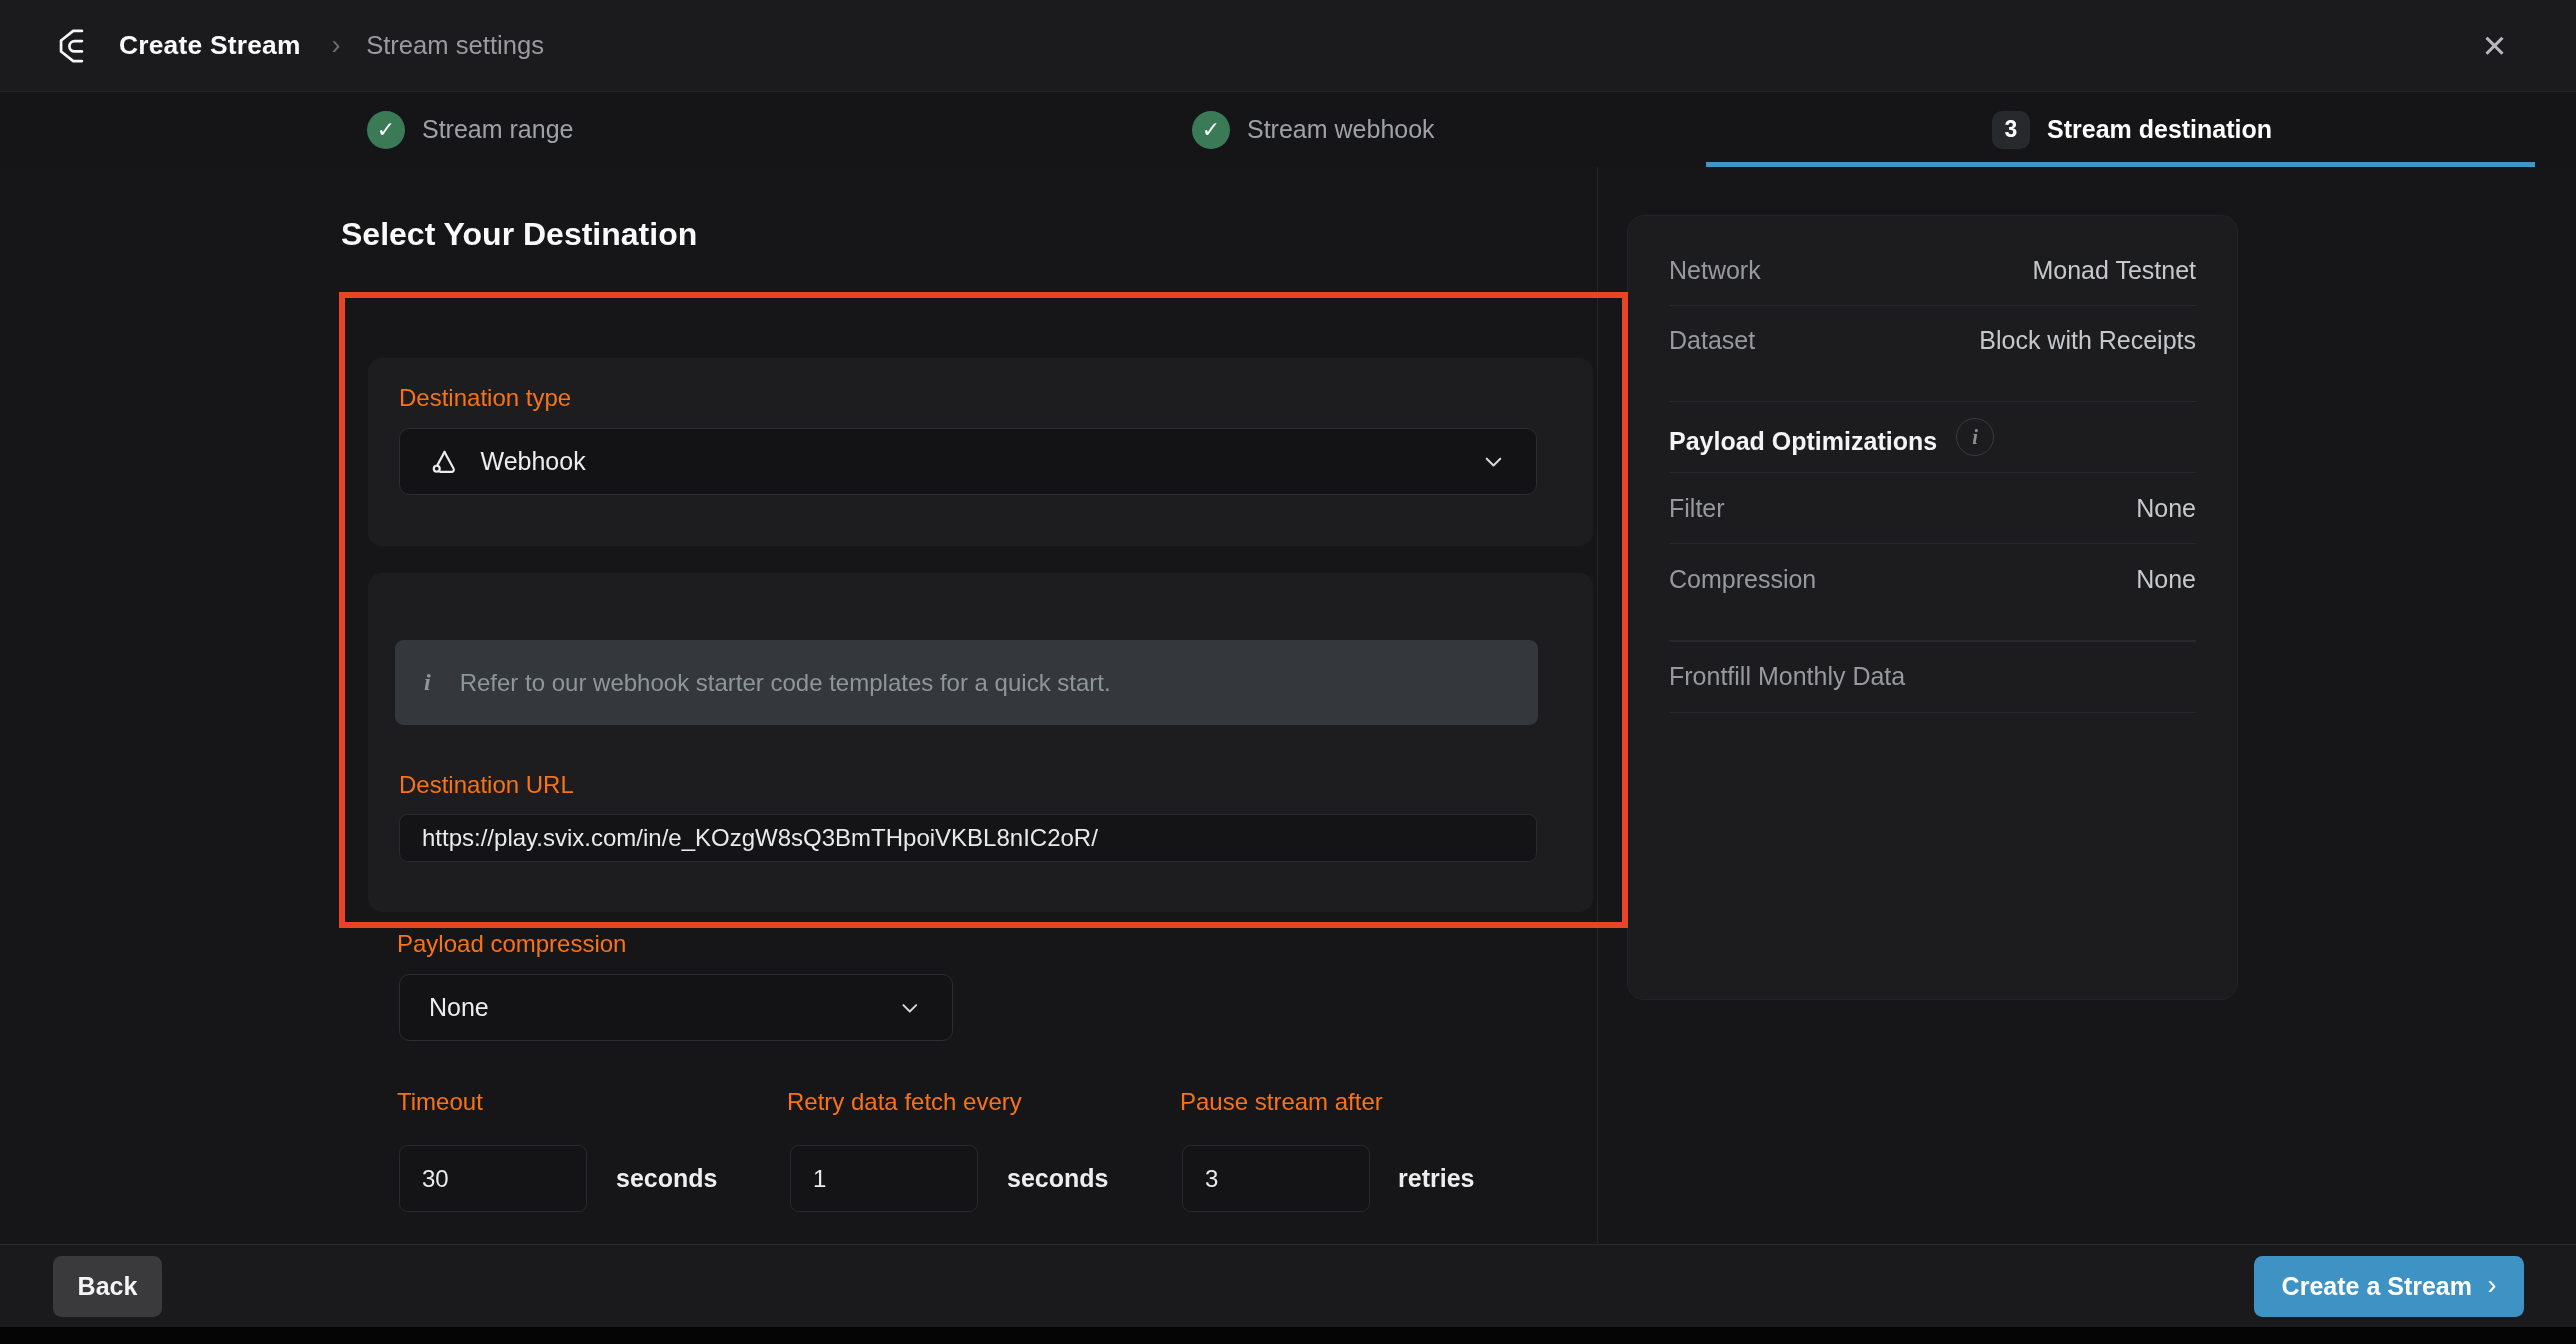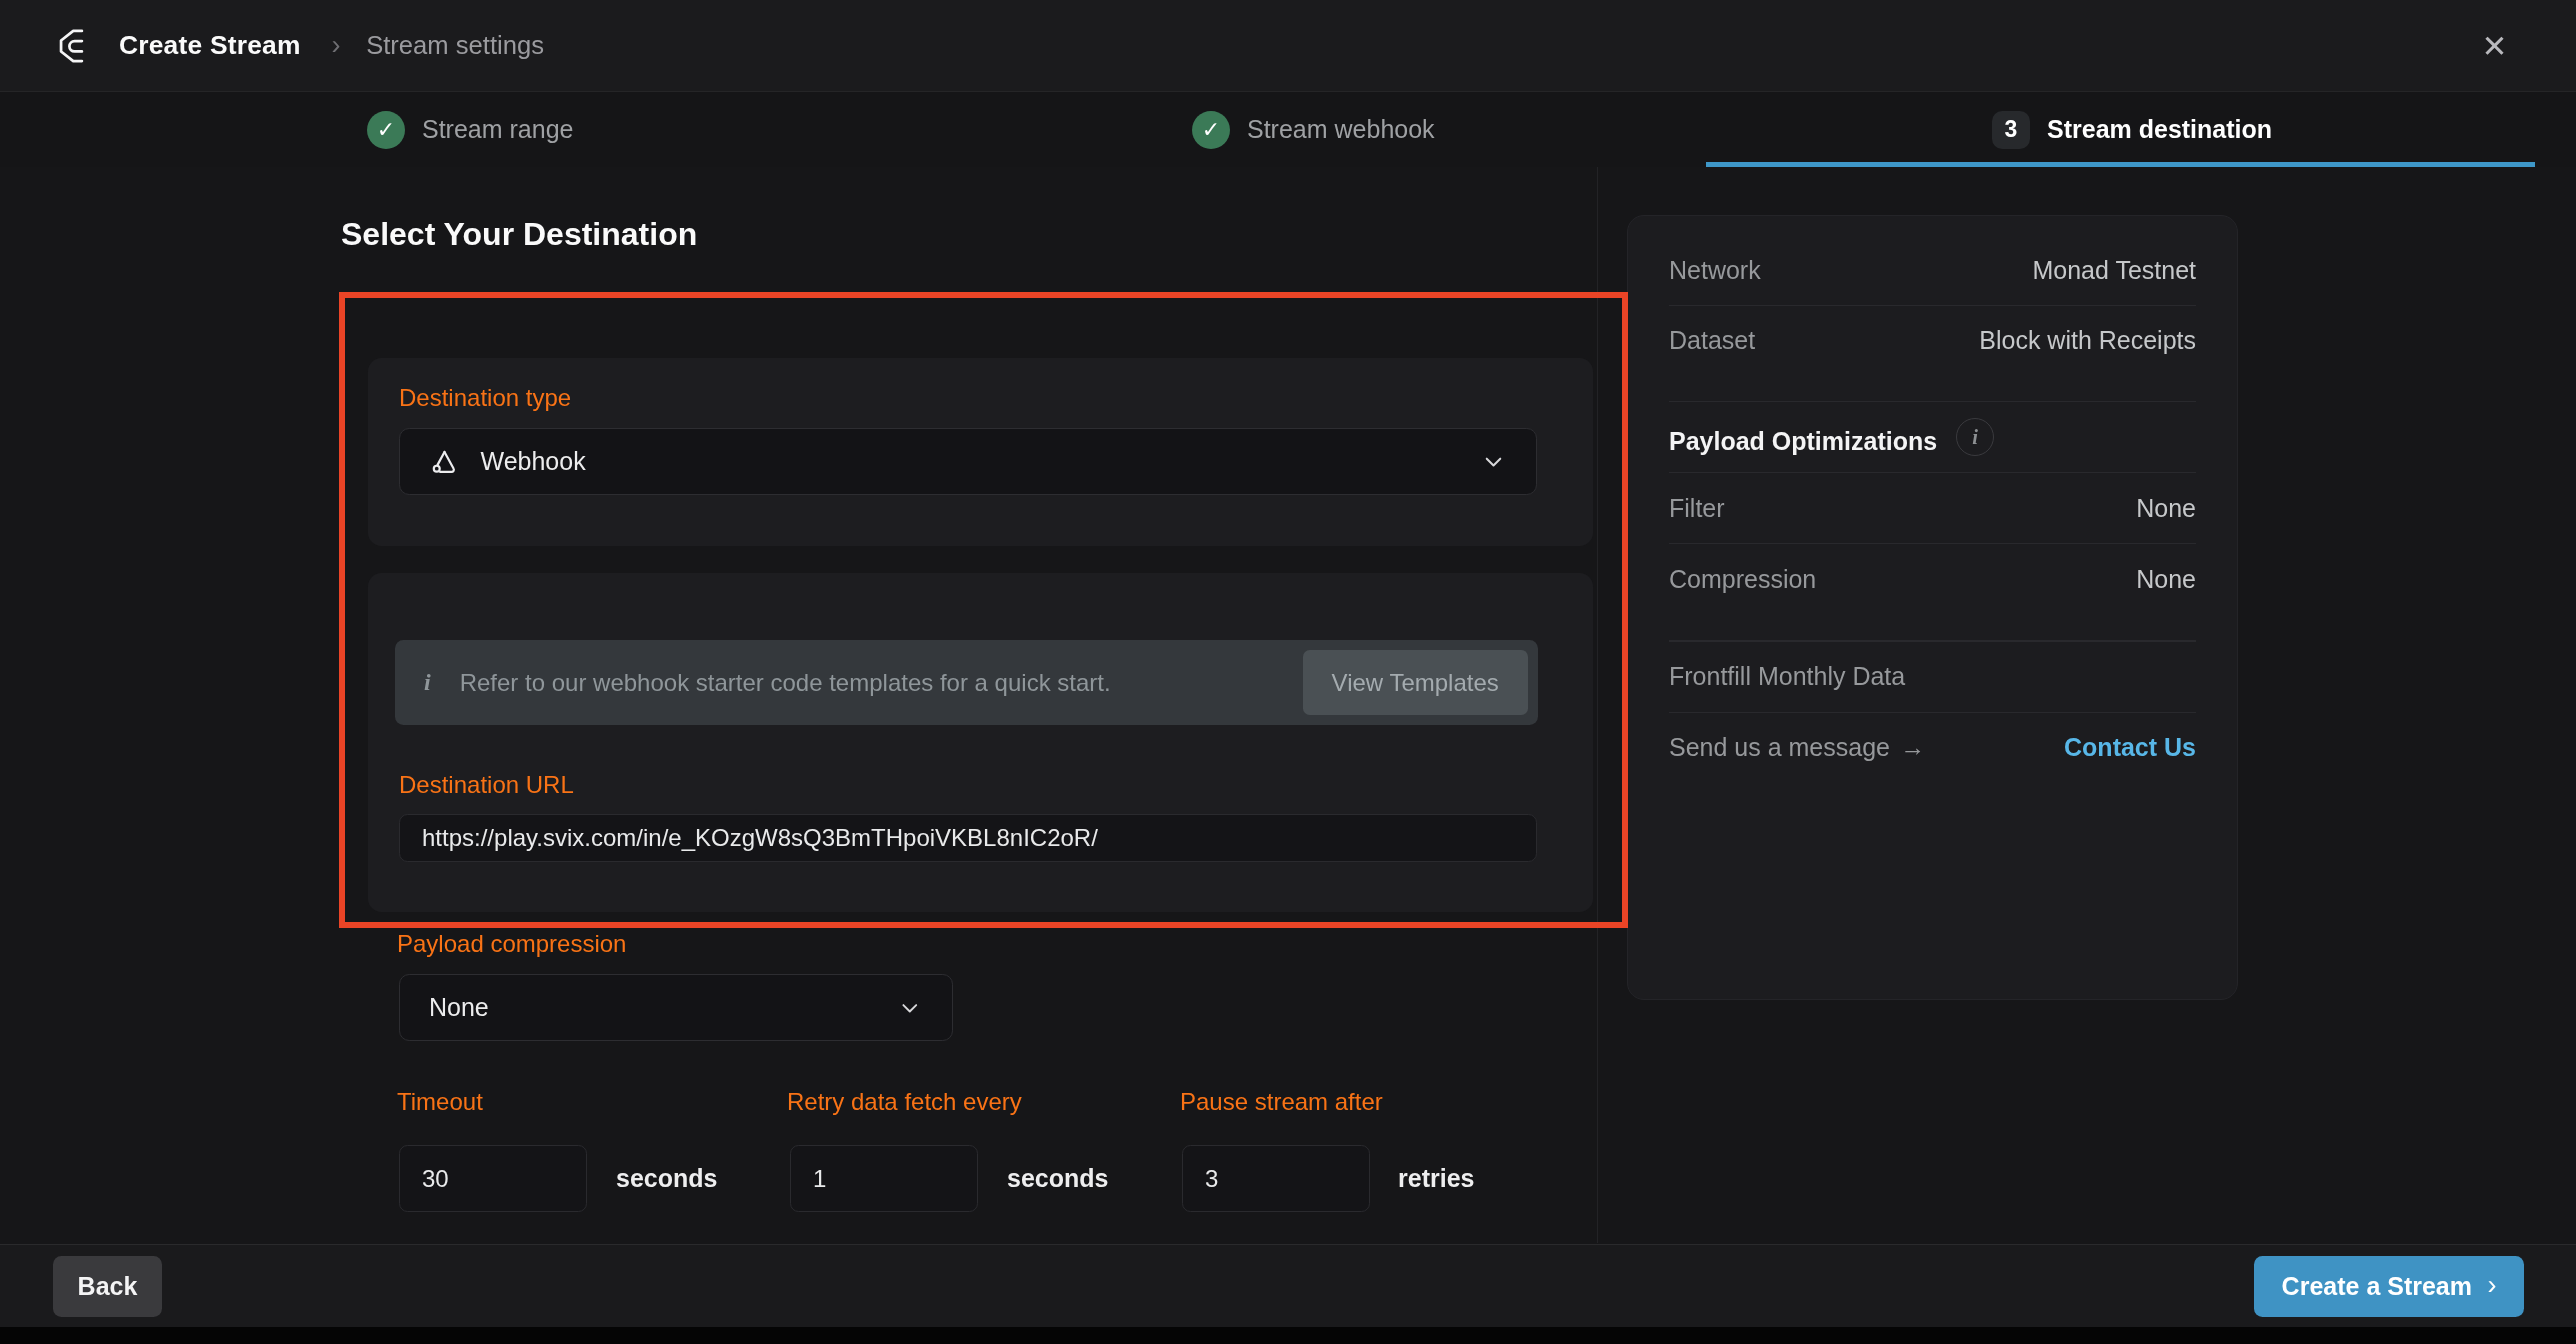--- a/index.html
+++ b/index.html
@@ -141,21 +141,20 @@
             <path d="M6 9.5l6 6 6-6"></path>
           </svg>
         </span>
       </div>
     </div>
 
     <div class="card card2">
       <div class="banner">
         <span class="banner-i">i</span>
         <span class="banner-text">Refer to our webhook starter code templates for a quick start.</span>
-        <span class="banner-btn">View Templates</span>
       </div>
       <div class="field-label url-label">Destination URL</div>
       <input class="text-input url-input" type="text" value="https://play.svix.com/in/e_KOzgW8sQ3BmTHpoiVKBL8nIC2oR/" style="">
     </div>
 
     <div class="field-label comp-label">Payload compression</div>
     <div class="select comp-select">
       <span class="select-text">None</span>
       <span class="chev-down">
         <svg width="25.6" height="25.6" viewBox="0 0 24 24" fill="none" stroke="#d8d8da" stroke-width="1.8" stroke-linecap="round" stroke-linejoin="round">
@@ -204,26 +203,20 @@
         <span class="lab">Compression</span>
         <span class="val">None</span>
       </div>
       <div class="sgap"></div>
       <div class="sdiv"></div>
       <div class="sdiv"></div>
       <div class="srow">
         <span class="lab">Frontfill Monthly Data</span>
       </div>
       <div class="sdiv"></div>
-      <div class="srow">
-        <span class="lab">
-          <span>Send us a message</span><span class="arrow">→</span>
-        </span>
-        <span class="contact-link">Contact Us</span>
-      </div>
     </div>
   </div>
 
   <div class="bottombar">
     <div class="back-btn">Back</div>
     <div class="create-btn">
       <span>Create a Stream</span>
       <span class="create-chev">›</span>
     </div>
   </div>

